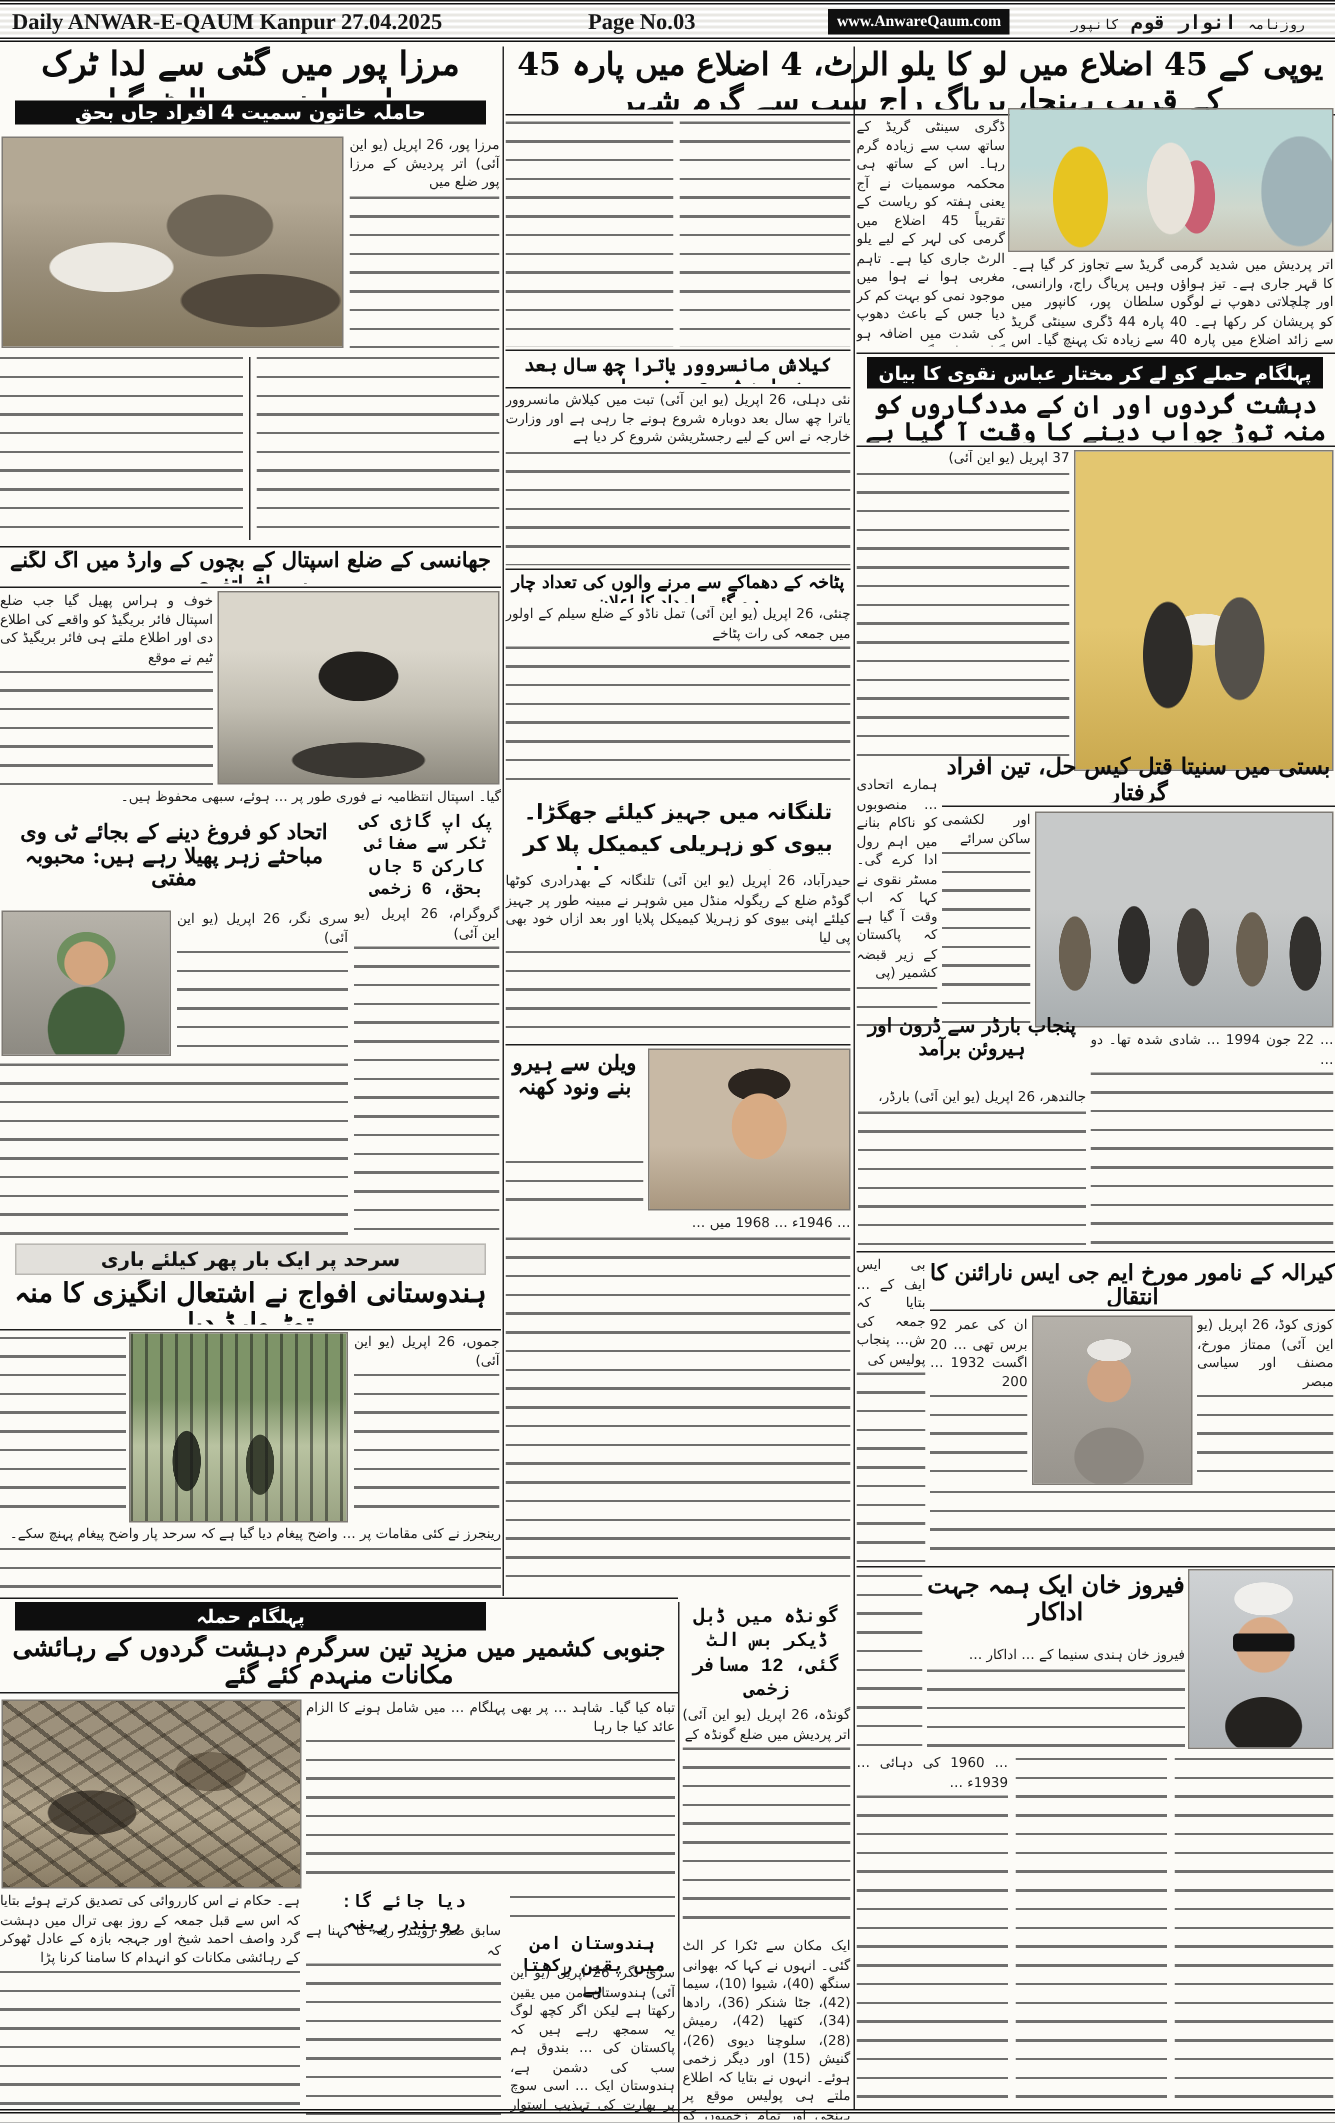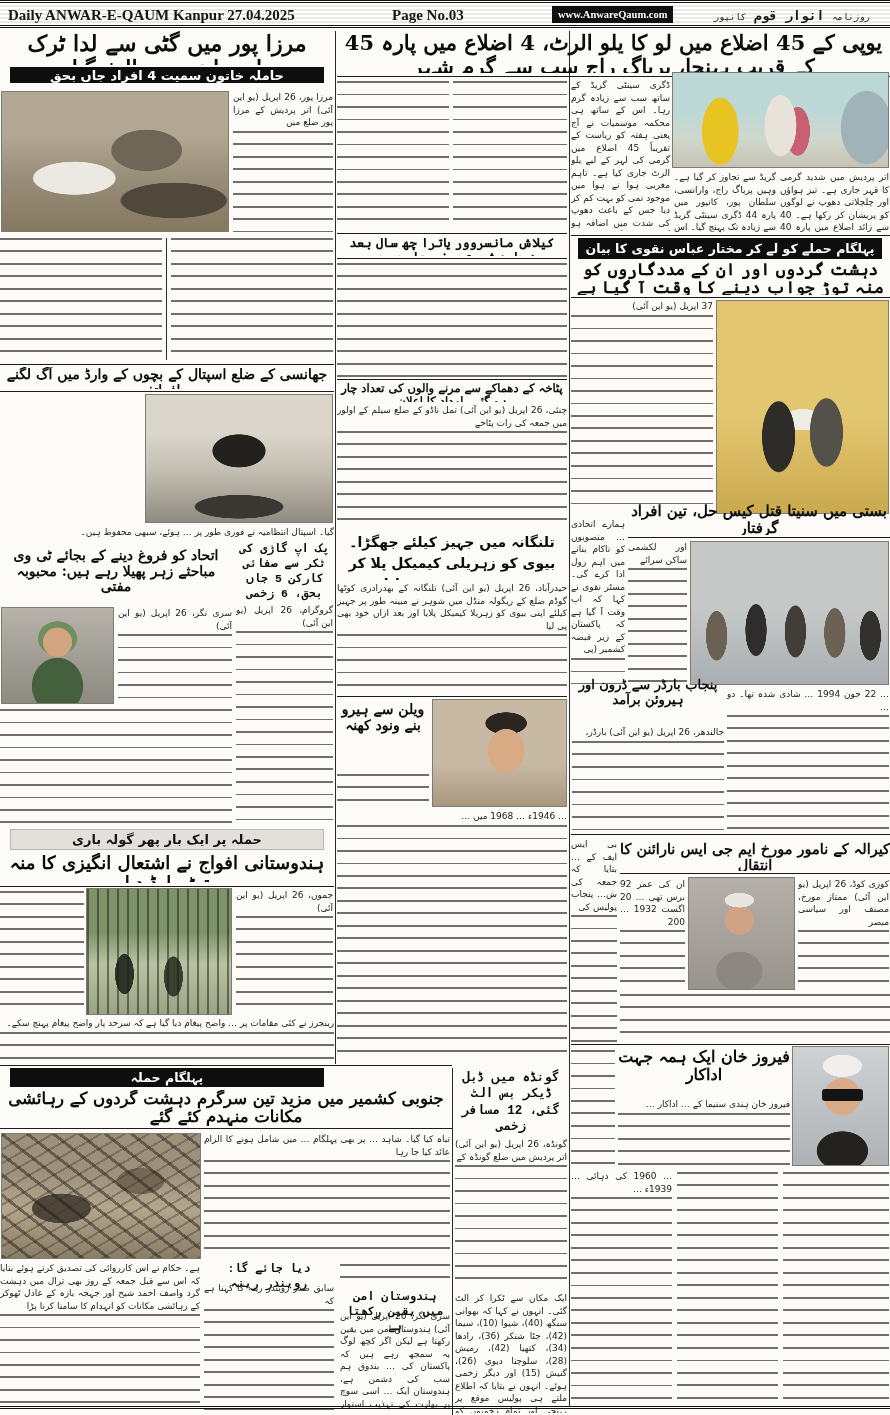--- a/index.html
+++ b/index.html
@@ -126,20 +126,24 @@
     <div class="lines"></div>
   </div>
   <div class="vr" style="left:166px;top:238px;height:122px;"></div>
   <div class="abs body" style="left:171px;top:236px;width:162px;height:126px;">
     <div class="lines"></div>
   </div>
 
   <div class="hr" style="left:0;top:364px;width:334px;"></div>
   <div class="abs hl" style="left:0;top:367px;width:334px;height:22px;font-size:14px;">جھانسی کے ضلع اسپتال کے بچوں کے وارڈ میں آگ لگنے سے افراتفری</div>
   <div class="hr" style="left:0;top:391px;width:334px;"></div>
+  <div class="abs body" style="left:0;top:395px;width:142px;height:130px;">
+    <div class="txt">خوف و ہراس پھیل گیا جب ضلع اسپتال فائر بریگیڈ کو واقعے کی اطلاع دی اور اطلاع ملتے ہی فائر بریگیڈ کی ٹیم نے موقع</div>
+    <div class="lines"></div>
+  </div>
   <div class="abs photo" id="ph-jhansi" style="left:145px;top:394px;width:188px;height:129px;"></div>
   <div class="abs body" style="left:0;top:526px;width:334px;height:18px;">
     <div class="txt">گیا۔ اسپتال انتظامیہ نے فوری طور پر … ہوئے، سبھی محفوظ ہیں۔</div>
   </div>
 
   <div class="abs hl" style="left:0;top:548px;width:232px;height:56px;font-size:14px;">اتحاد کو فروغ دینے کے بجائے ٹی وی مباحثے زہر پھیلا رہے ہیں: محبوبہ مفتی</div>
   <div class="abs photo" id="ph-mufti" style="left:1px;top:607px;width:113px;height:97px;"></div>
   <div class="abs body" style="left:118px;top:607px;width:114px;height:97px;">
     <div class="txt">سری نگر، 26 اپریل (یو این آئی)</div>
     <div class="lines"></div>
@@ -149,21 +153,21 @@
   </div>
 
   <div class="abs" style="left:236px;top:542px;width:97px;height:283px;">
     <div class="mini-head" style="height:62px;">پک اپ گاڑی کی ٹکر سے صفائی کارکن 5 جاں بحق، 6 زخمی</div>
     <div class="body" style="height:218px;">
       <div class="txt">گروگرام، 26 اپریل (یو این آئی)</div>
       <div class="lines"></div>
     </div>
   </div>
 
-  <div class="abs bar grey" style="left:10px;top:829px;width:314px;height:21px;font-size:13px;">حملہ پر ایک بار پھر گولہ باری</div>
+  <div class="abs bar grey" style="left:10px;top:829px;width:314px;height:21px;font-size:13px;">سرحد پر ایک بار پھر کیلئے باری</div>
   <div class="abs hl" style="left:0;top:853px;width:334px;height:30px;font-size:18px;">ہندوستانی افواج نے اشتعال انگیزی کا منہ توڑ وارڈ دیا</div>
   <div class="hr" style="left:0;top:886px;width:334px;"></div>
   <div class="abs body" style="left:0;top:889px;width:84px;height:126px;">
     <div class="lines"></div>
   </div>
   <div class="abs photo" id="ph-fence" style="left:86px;top:888px;width:146px;height:127px;"></div>
   <div class="abs body" style="left:236px;top:889px;width:97px;height:126px;">
     <div class="txt">جموں، 26 اپریل (یو این آئی)</div>
     <div class="lines"></div>
   </div>
@@ -210,20 +214,21 @@
     <div class="lines"></div>
   </div>
   <div class="abs body" style="left:453px;top:79px;width:114px;height:152px;">
     <div class="lines"></div>
   </div>
 
   <div class="hr" style="left:337px;top:233px;width:230px;"></div>
   <div class="abs hl" style="left:337px;top:236px;width:230px;height:20px;font-size:12.5px;">کیلاش مانسروور یاترا چھ سال بعد دوبارہ شروع ہونے جا رہی ہے</div>
   <div class="hr" style="left:337px;top:258px;width:230px;"></div>
   <div class="abs body" style="left:337px;top:261px;width:230px;height:116px;">
+    <div class="txt">نئی دہلی، 26 اپریل (یو این آئی) تبت میں کیلاش مانسروور یاترا چھ سال بعد دوبارہ شروع ہونے جا رہی ہے اور وزارت خارجہ نے اس کے لیے رجسٹریشن شروع کر دیا ہے</div>
     <div class="lines"></div>
   </div>
 
   <div class="hr" style="left:337px;top:379px;width:230px;"></div>
   <div class="abs hl" style="left:337px;top:382px;width:230px;height:20px;font-size:11.5px;">پٹاخہ کے دھماکے سے مرنے والوں کی تعداد چار ہو گئی، امداد کا اعلان</div>
   <div class="abs body" style="left:337px;top:404px;width:230px;height:124px;">
     <div class="txt">چنئی، 26 اپریل (یو این آئی) تمل ناڈو کے ضلع سیلم کے اولور میں جمعہ کی رات پٹاخے</div>
     <div class="lines"></div>
   </div>
 

